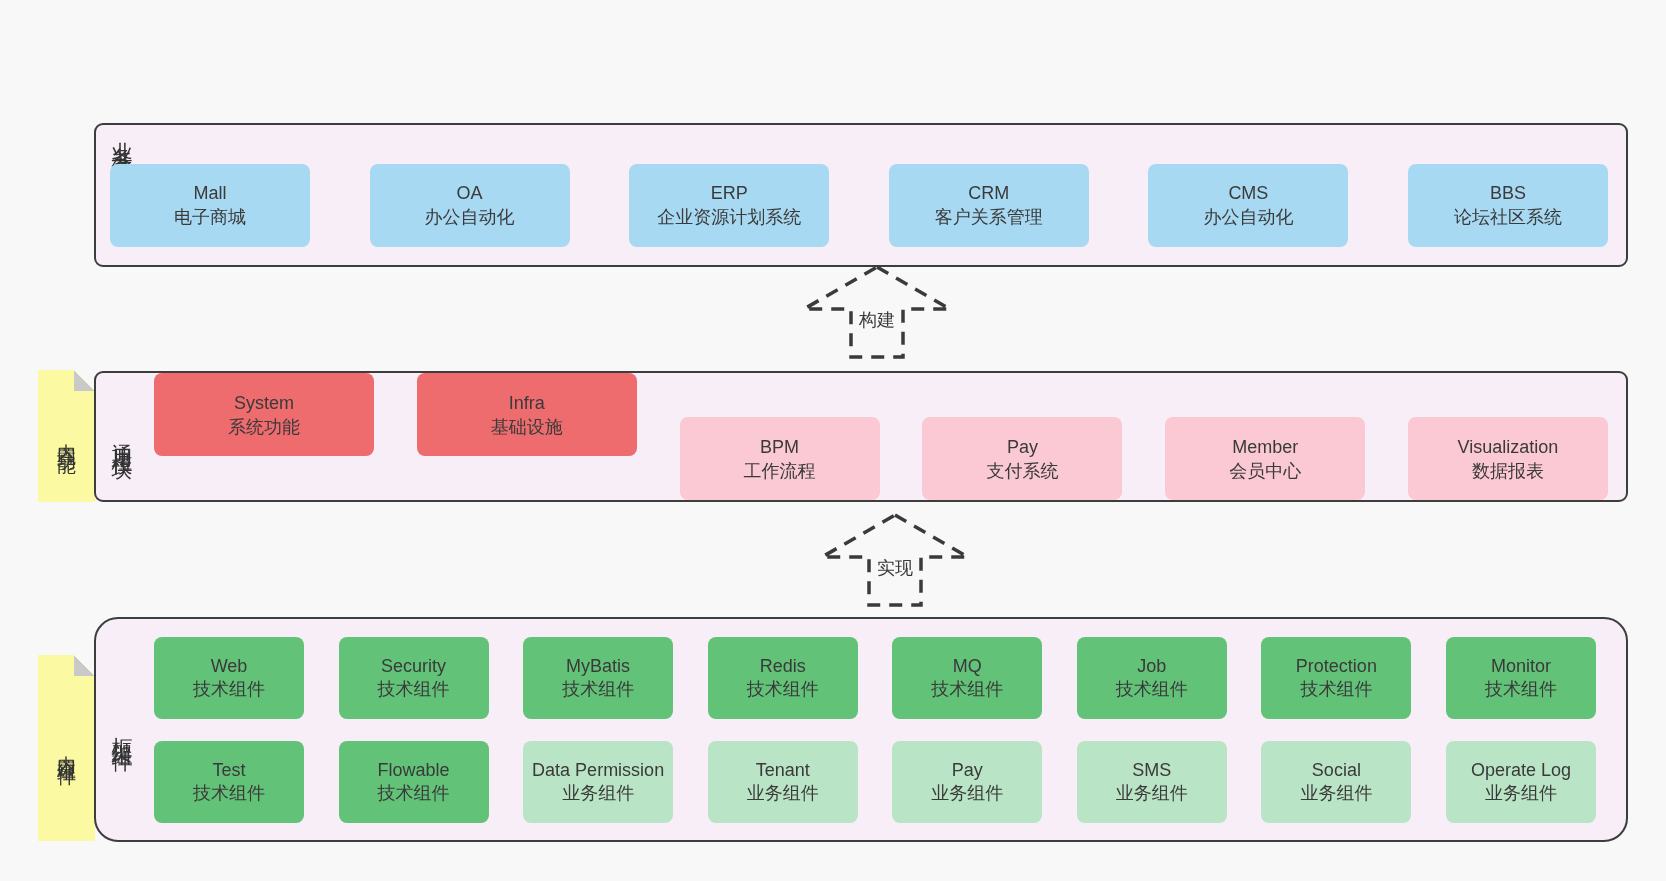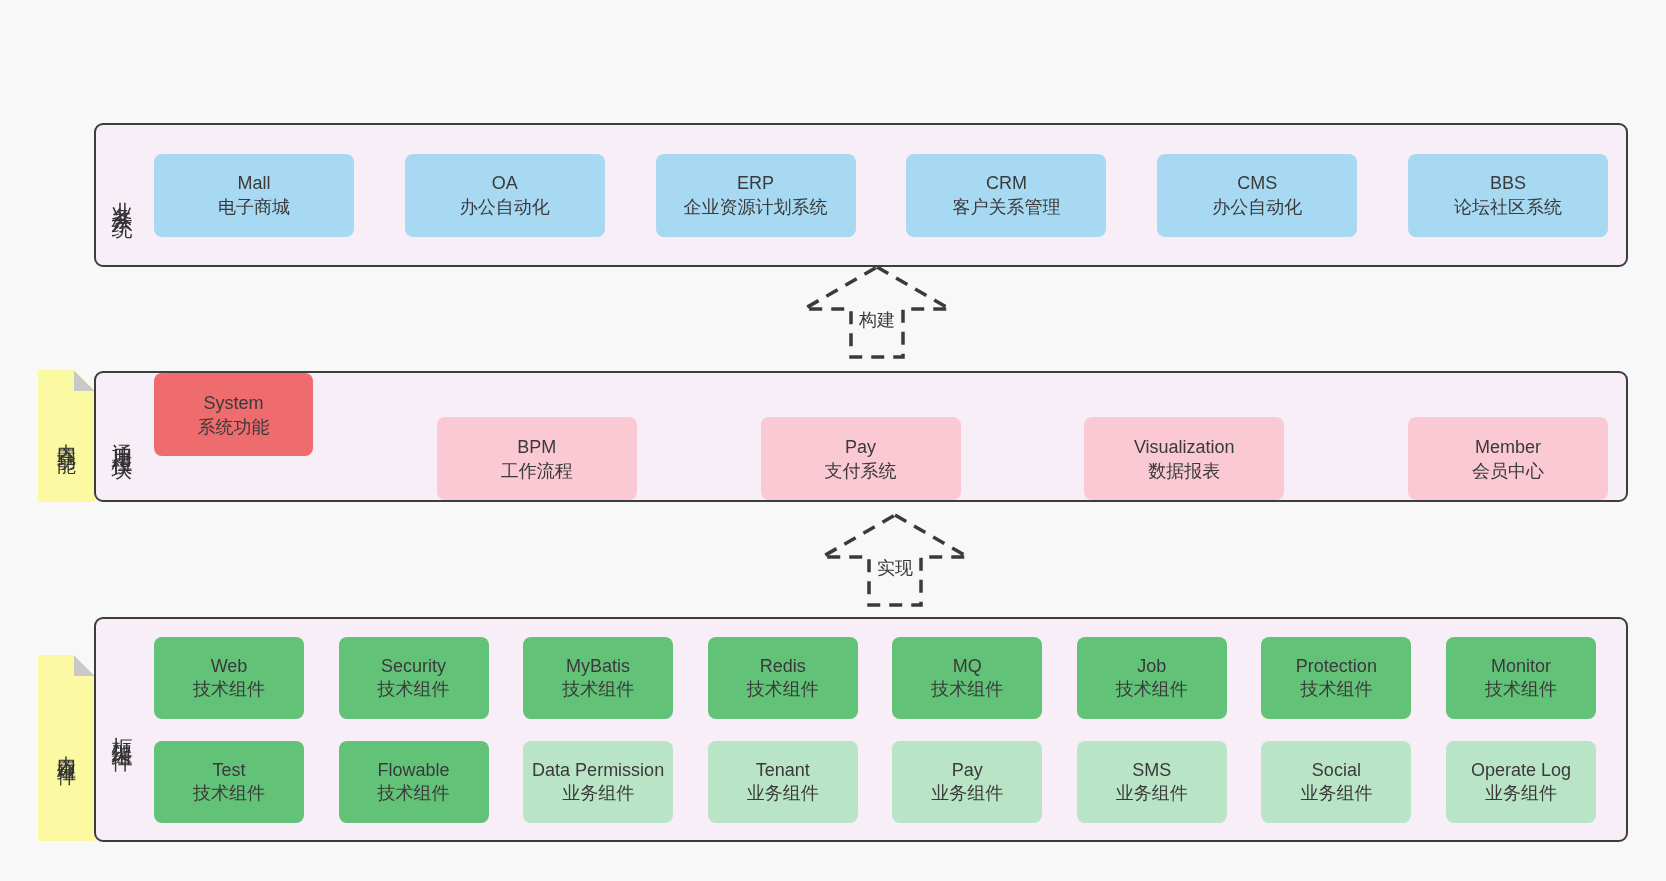--- a/index.html
+++ b/index.html
@@ -12,21 +12,21 @@
   .layer-label{width:36px;margin-left:8px;flex:0 0 auto;display:flex;align-items:center;justify-content:center;
                writing-mode:vertical-rl;text-orientation:upright;font-size:21px;letter-spacing:5px;color:#333;}
   .rows{flex:1;display:flex;flex-direction:column;justify-content:center;gap:22px;padding:0 18px 0 14px;}
   .rows.tight{padding-right:30px;}
   .row{display:flex;justify-content:space-between;}
 
   
   .box{box-sizing:border-box;border-radius:8px;display:flex;flex-direction:column;align-items:center;justify-content:center;
        text-align:center;font-size:18px;line-height:24px;color:#3a3a3a;}
   .box.blue {width:200px;height:83px;background:var(--blue,#a8d9f2);}
-  .box.red  {width:159px;height:83px;background:var(--red,#ee6b6e);}
+  .box.red  {width:220px;height:83px;background:var(--red,#ee6b6e);}
   .box.pink {width:200px;height:83px;background:var(--pink,#fac9d3);margin-top:44px;}
   .box.green{width:150px;height:82px;background:var(--green,#62c378);line-height:23px;}
   .box.lightgreen{width:150px;height:82px;background:var(--light_green,#bae4c6);line-height:23px;}
   .box .box-name{white-space:pre-line;}
 
   
   .note{position:absolute;box-sizing:border-box;background:var(--note_yellow,#fbf9a2);
         clip-path:polygon(0 0,calc(100% - 21px) 0,100% 21px,100% 100%,0 100%);
         display:flex;align-items:center;justify-content:center;
         writing-mode:vertical-rl;text-orientation:upright;font-size:19px;letter-spacing:4px;color:#333;}
@@ -38,21 +38,21 @@
   .arrow svg{display:block;width:100%;height:100%;}
   .arrow polygon{fill:none;stroke:var(--arrow_stroke,#3a3a3a);stroke-width:3.5;stroke-dasharray:13 9;}
   .arrow .arrow-label{position:absolute;left:50%;top:46%;transform:translateX(-50%);
         background:var(--page_bg,#f8f8f8);padding:0 3px;font-size:18px;color:#3a3a3a;white-space:nowrap;}
 </style>
 </head>
 <body>
 
 <div class="canvas">
 
-  <section class="layer" style="left:94px;top:123px;width:1534px;height:144px;">
+  <section class="layer" style="left:94px;top:123px;width:1534px;height:144px;flex-direction:column;">
     <div class="layer-label">业务系统</div>
     <div class="rows">
       <div class="row">
           <div class="box blue">
             <div class="box-name">Mall</div>
             <div class="box-sub">电子商城</div>
           </div>
           <div class="box blue">
             <div class="box-name">OA</div>
             <div class="box-sub">办公自动化</div>
@@ -87,50 +87,54 @@
   <div class="note" style="left:38px;top:370px;width:57px;height:132px;">内置功能</div>
 
   <section class="layer" style="left:94px;top:371px;width:1534px;height:131px;">
     <div class="layer-label">通用模块</div>
     <div class="rows">
       <div class="row">
           <div class="box red">
             <div class="box-name">System</div>
             <div class="box-sub">系统功能</div>
           </div>
+          <div class="box red">
+            <div class="box-name">Infra</div>
+            <div class="box-sub">基础设施</div>
+          </div>
           <div class="box pink">
             <div class="box-name">BPM</div>
             <div class="box-sub">工作流程</div>
           </div>
           <div class="box pink">
             <div class="box-name">Pay</div>
             <div class="box-sub">支付系统</div>
           </div>
           <div class="box pink">
+            <div class="box-name">Member</div>
+            <div class="box-sub">会员中心</div>
+          </div>
+          <div class="box pink">
             <div class="box-name">Visualization</div>
             <div class="box-sub">数据报表</div>
-          </div>
-          <div class="box pink">
-            <div class="box-name">Member</div>
-            <div class="box-sub">会员中心</div>
           </div>
         </div>
     </div>
   </section>
 
   <div class="arrow" style="left:820px;top:512px;text-decoration:underline;">
     <svg viewBox="0 0 150 96">
       <polygon points="75,3 148,45 101,45 101,93 49,93 49,45 2,45"></polygon>
     </svg>
     <span class="arrow-label">实现</span>
   </div>
 
   <div class="note" style="left:38px;top:655px;width:57px;height:186px;">内置组件</div>
 
-  <section class="layer" style="left:94px;top:617px;width:1534px;height:225px;">
+  <section class="layer" style="left:94px;top:617px;width:1534px;height:225px;border-radius:24px;">
     <div class="layer-label">框架组件</div>
     <div class="rows tight">
       <div class="row">
           <div class="box green">
             <div class="box-name">Web</div>
             <div class="box-sub">技术组件</div>
           </div>
           <div class="box green">
             <div class="box-name">Security</div>
             <div class="box-sub">技术组件</div>

